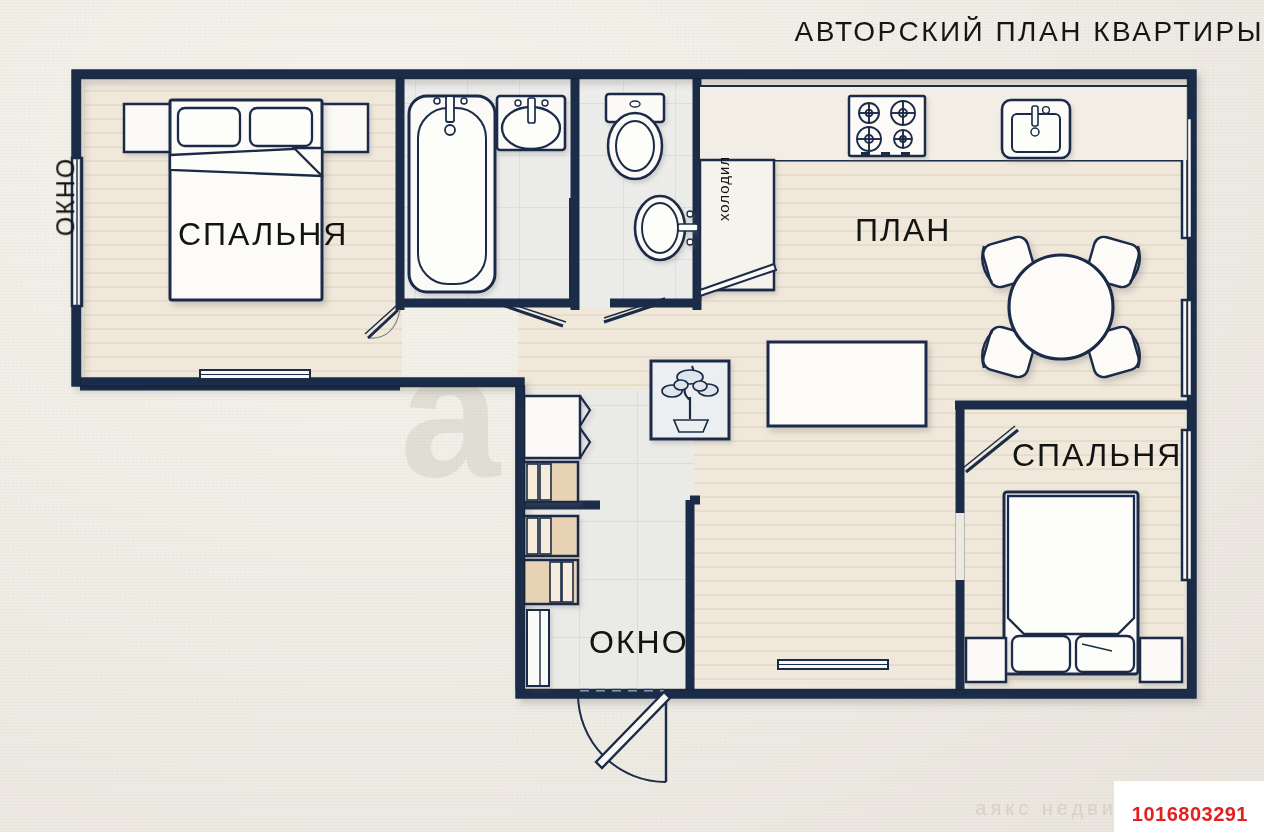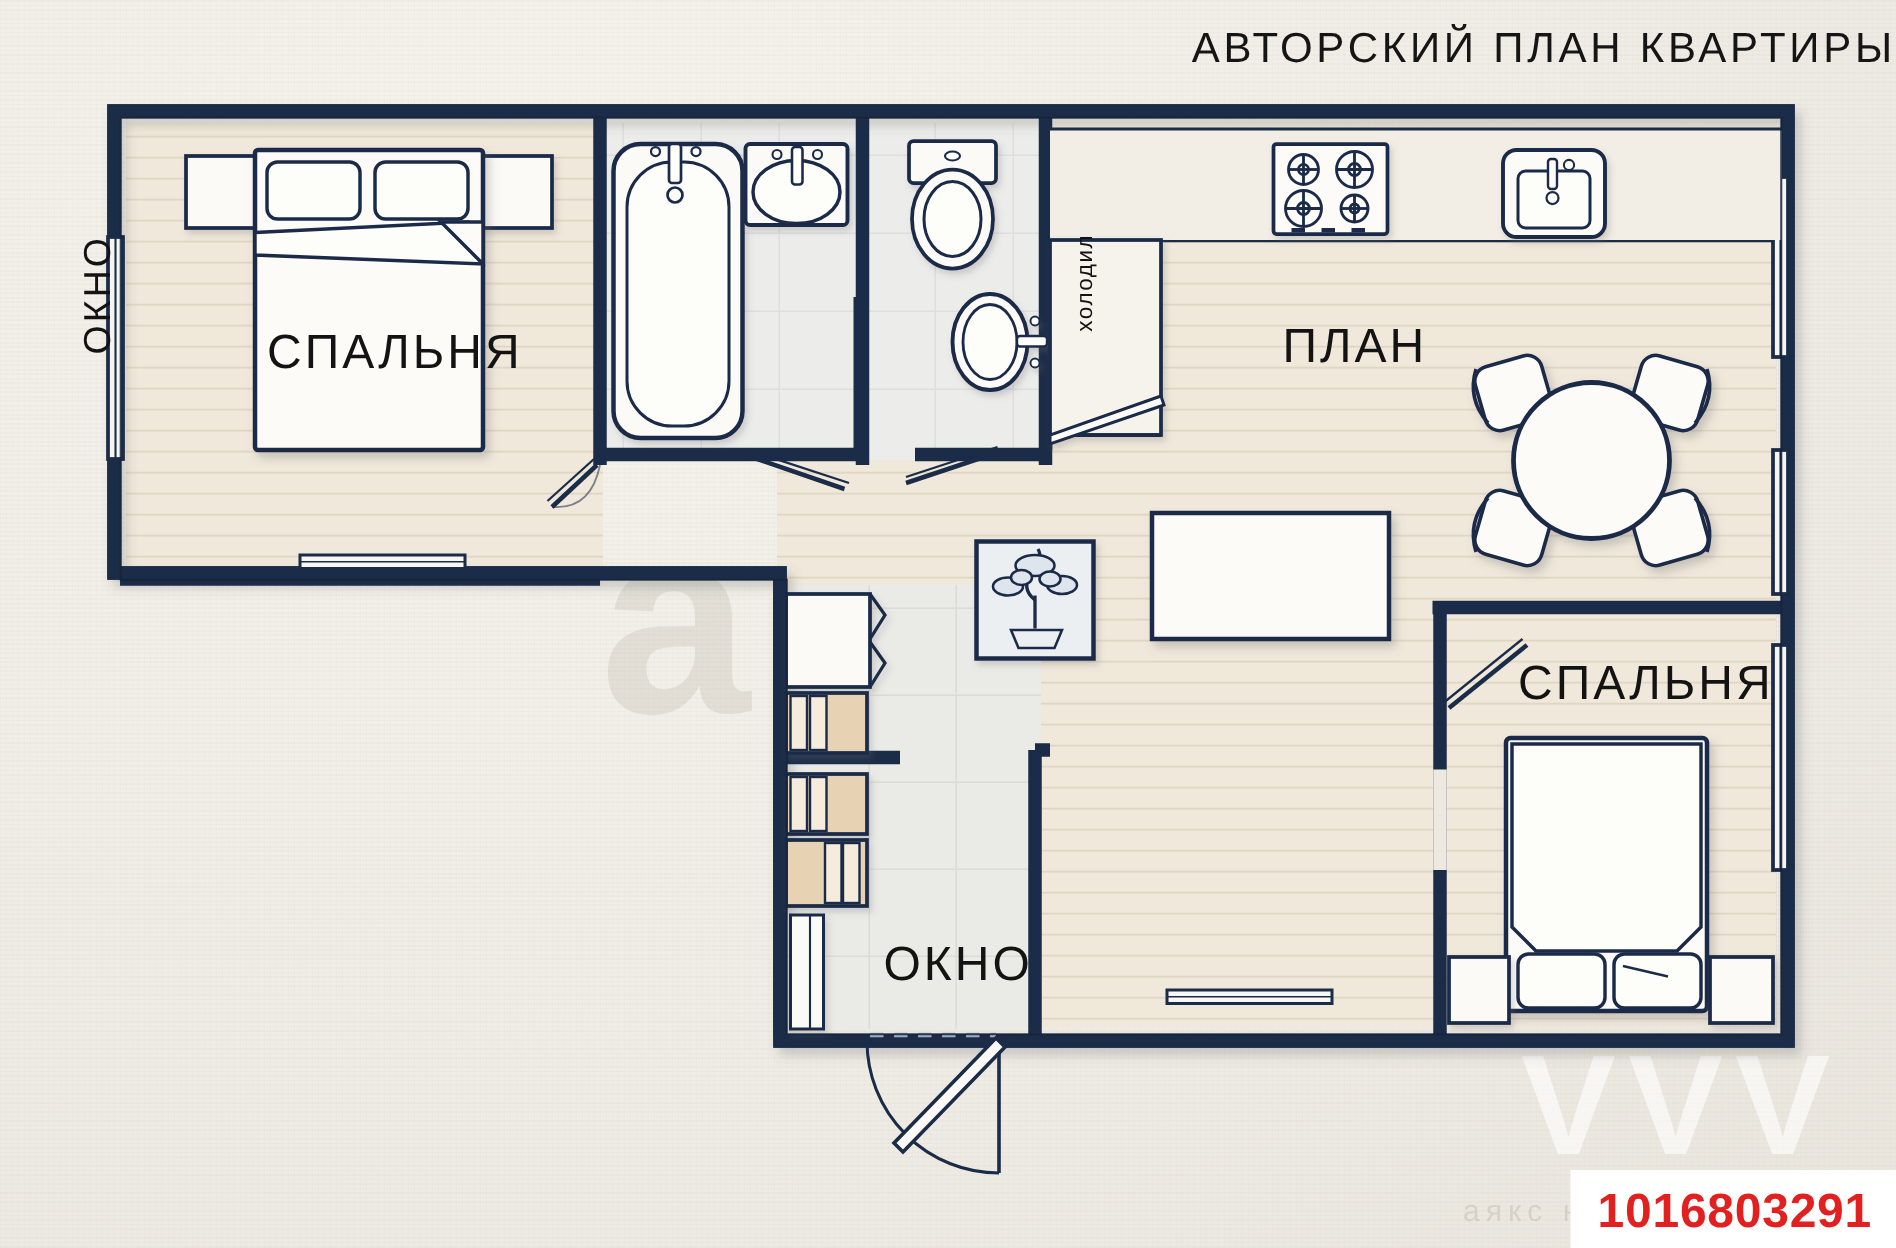--- a/index.html
+++ b/index.html
@@ -126,33 +126,32 @@
   }
   
   .id-badge {
     position: absolute;
     right: 0;
     bottom: 0;
     z-index: 8;
     background: #ffffff;
     color: #e22020;
     font-weight: 700;
-    font-size: 32px;
+    font-size: 20px;
     letter-spacing: .5px;
-    padding: 9px 16px 6px 18px;
+    padding: 22px 16px 6px 18px;
     font-family: "Liberation Sans", sans-serif;
   }
 </style>
 </head>
 <body>
 
 <div id="stage">
 
   <div class="wm-center">аякс</div>
-  <div class="wm-br">VVV</div>
   <div class="wm-sub">аякс недвижимость</div>
 
   <svg id="plan-svg" width="1264" height="832" viewBox="0 0 1264 832">
     <defs>
 
       <pattern id="pWood" width="14" height="14" patternUnits="userSpaceOnUse">
         <rect width="14" height="14" fill="#f0e8da"></rect>
         <rect width="14" height="1.2" y="6.5" fill="#e0d6c4"></rect>
       </pattern>
 

